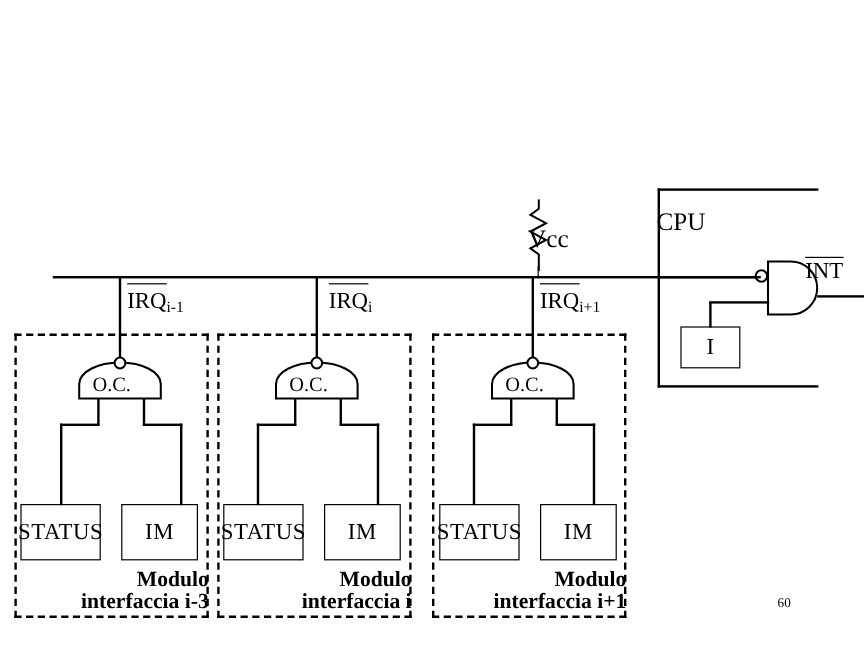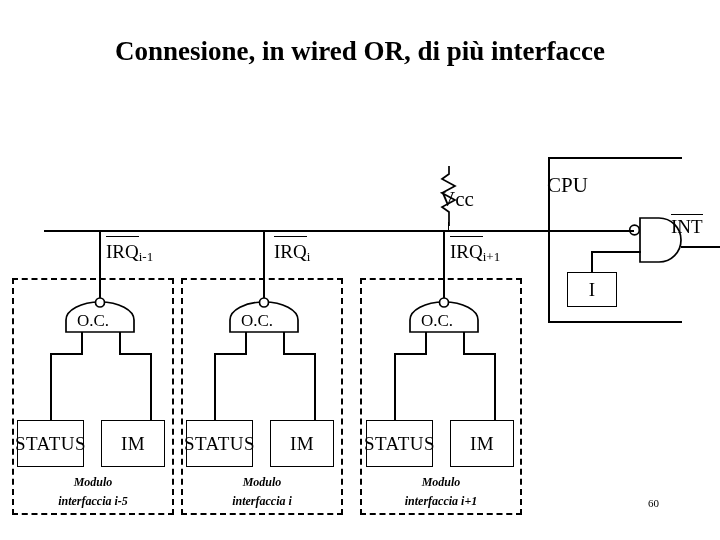--- a/index.html
+++ b/index.html
@@ -74,26 +74,25 @@
   .int-label { font-size: 19px; }
   .int-label .ov {
     border-top: 1.6px solid #000;
     padding-top: 1px;
   }
   .i-label { font-size: 19px; }
   .oc-label { font-size: 17px; }
   .smallbox-label { font-size: 19px; letter-spacing: 0.5px; }
   .modname {
     position: absolute;
-    text-align: center;
-    font-size: 12px;
+    text-align: right;
+    font-size: 18px;
     line-height: 19px;
     font-weight: bold;
     white-space: nowrap;
-    font-style: italic;
   }
   .modname span { display: block; }
   #pagenum {
     position: absolute;
     font-size: 11px;
     color: #000000;
     text-align: right;
   }
 
   
@@ -103,21 +102,20 @@
     width: 720px; height: 540px;
     pointer-events: none;
   }
 </style>
 </head>
 <body>
 
 <div id="slide">
 
   <div id="title">
-    <span class="tline">Connesione, in wired OR, di più interfacce</span>
   </div>
 
   <svg id="gatelayer" viewBox="0 0 720 540" xmlns="http://www.w3.org/2000/svg">
 
     <g fill="none" stroke="#000000" stroke-width="1.7">
       <path d="M 66 332 L 66 320 A 34 18 0 0 1 134 320 L 134 332 Z"></path>
       <path d="M 230 332 L 230 320 A 34 18 0 0 1 298 320 L 298 332 Z"></path>
       <path d="M 410 332 L 410 320 A 34 18 0 0 1 478 320 L 478 332 Z"></path>
     </g>
 
@@ -172,21 +170,21 @@
 
   <div class="box" style="left:17px; top:420px; width:67px; height:47px;">
     <span class="smallbox-label">STATUS</span>
   </div>
   <div class="box" style="left:101px; top:420px; width:64px; height:47px;">
     <span class="smallbox-label">IM</span>
   </div>
 
   <div class="modname" style="left:12px; top:473px; width:162px;">
     <span>Modulo</span>
-    <span>interfaccia i-5</span>
+    <span>interfaccia i-3</span>
   </div>
 
   <div class="dashbox" style="left:181px; top:278px; width:162px; height:237px;"></div>
 
   <div class="label oc-label" style="left:241px; top:311px;">O.C.</div>
 
   <div class="thin-v" style="left:245px; top:332px; height:22px;"></div>
   <div class="thin-v" style="left:283px; top:332px; height:22px;"></div>
   <div class="thin-h" style="left:214px; top:353px; width:33px;"></div>
   <div class="thin-h" style="left:283px; top:353px; width:33px;"></div>

